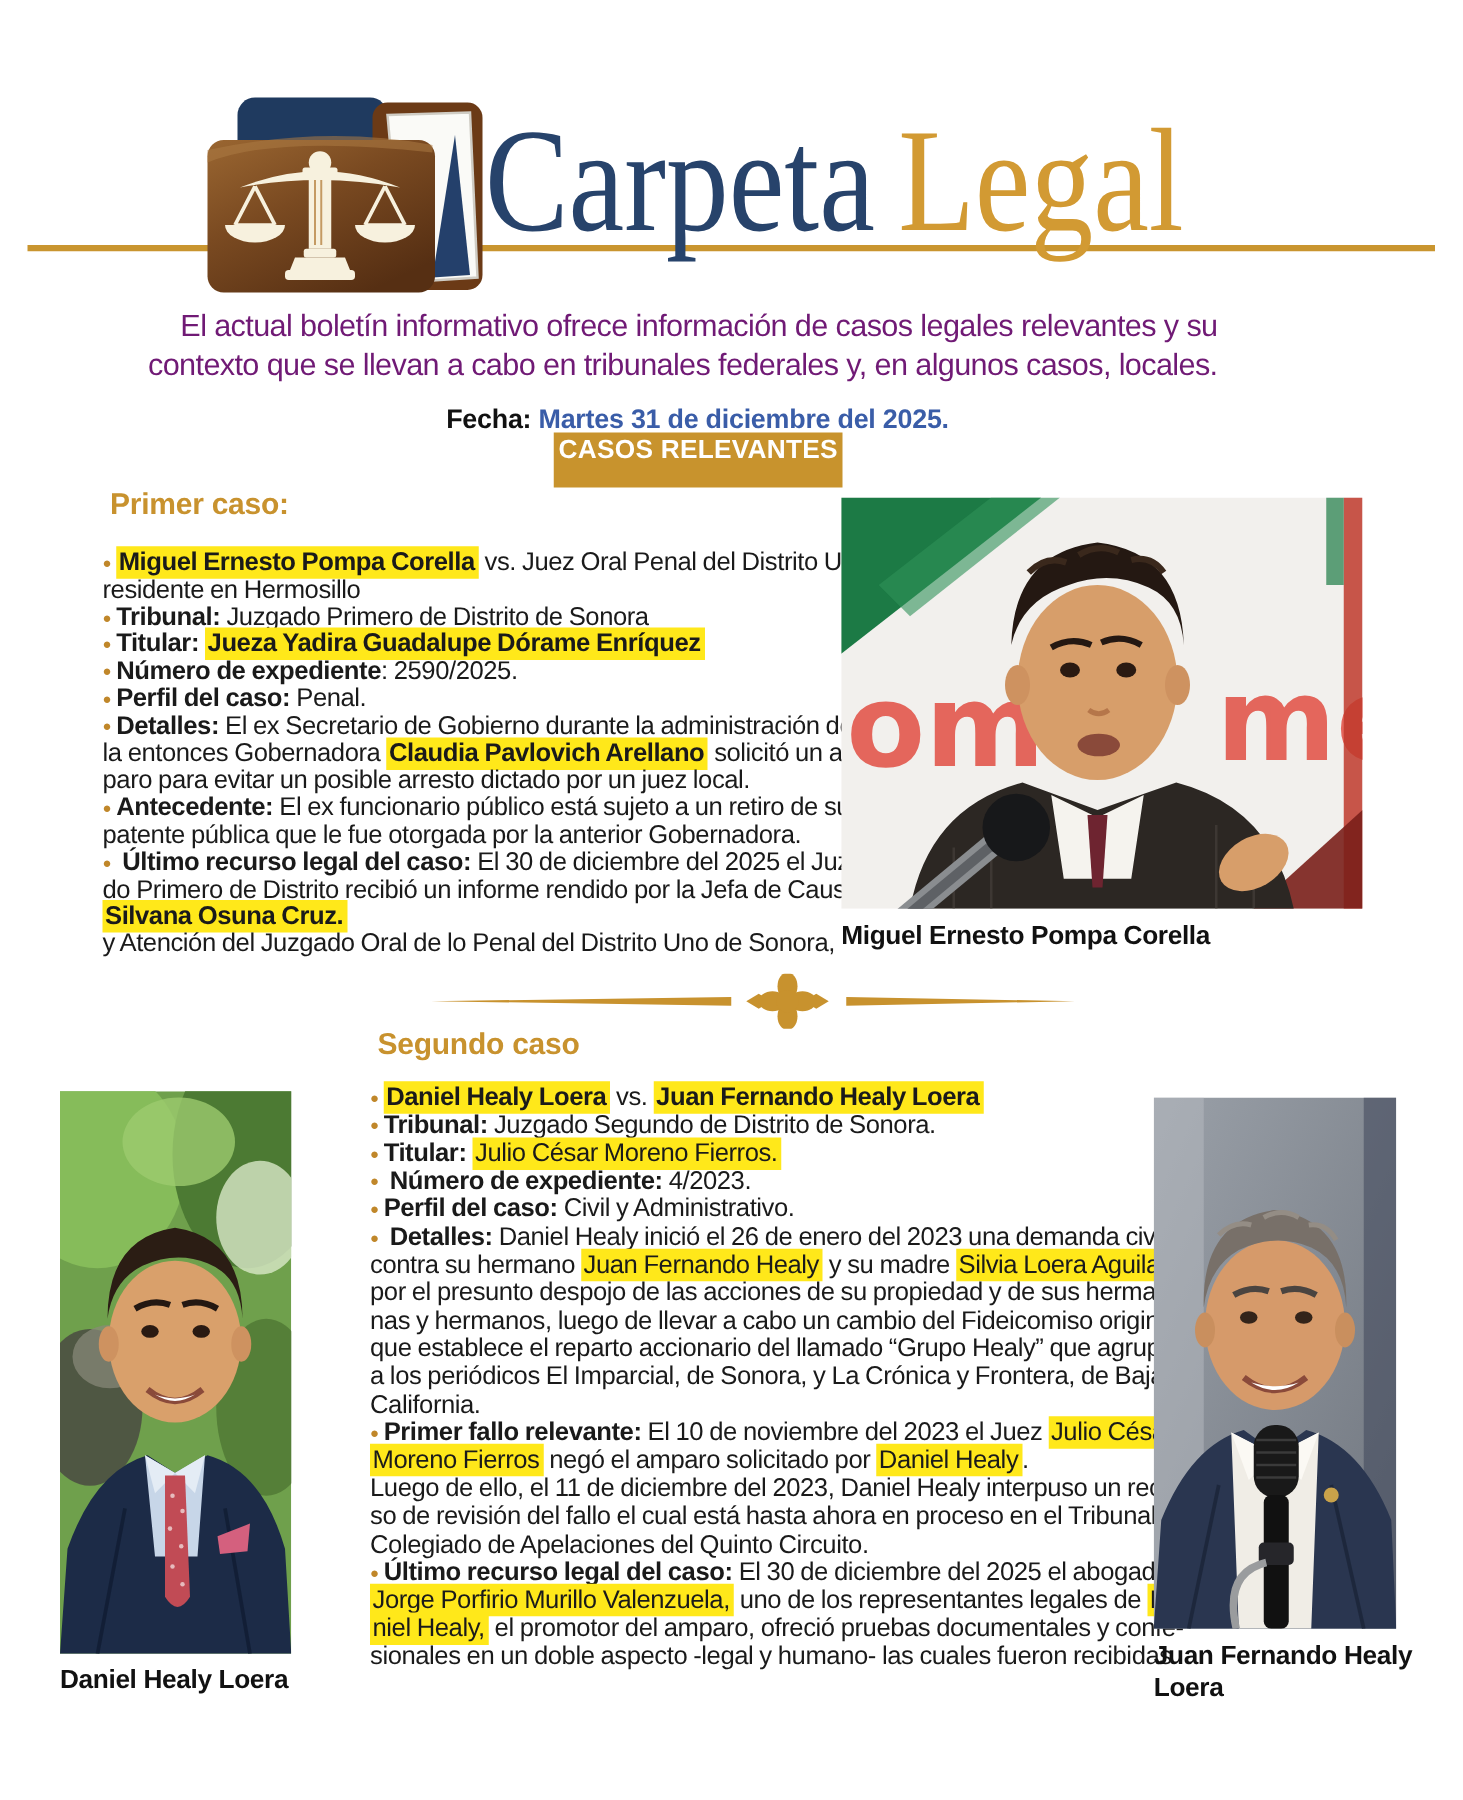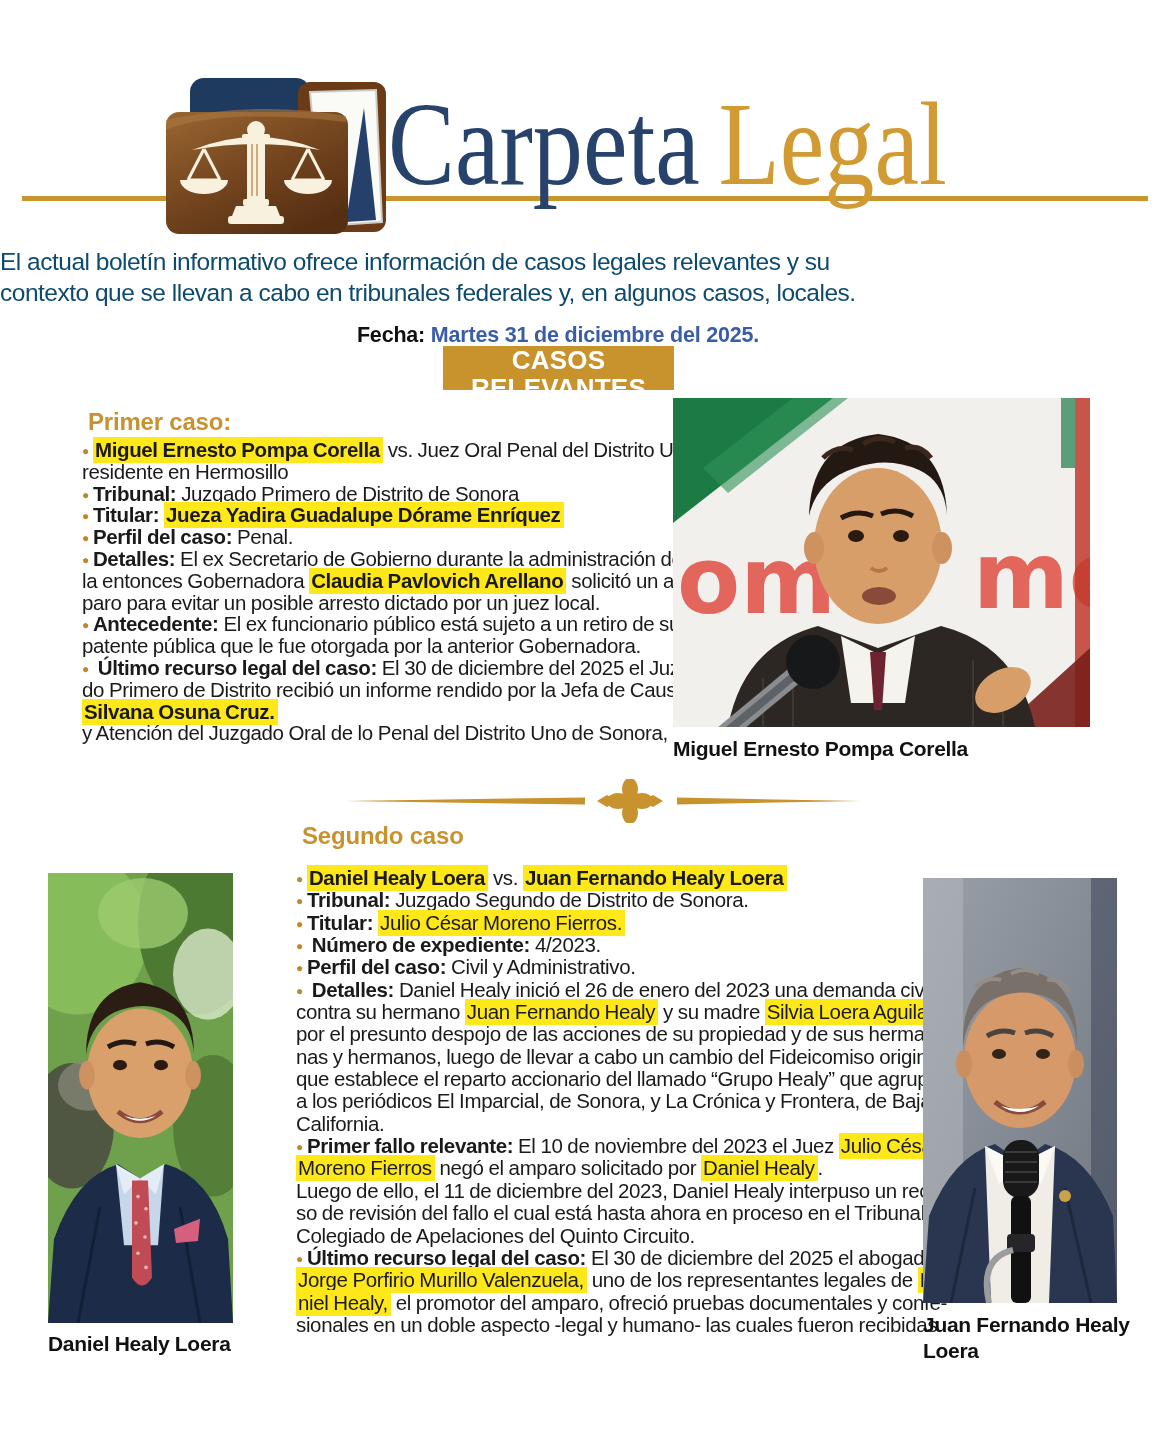--- a/index.html
+++ b/index.html
@@ -12,34 +12,34 @@
   .gold-rule { position:absolute; left:22px; top:196px; width:1126px; height:5px; background:#C9952F; }
   .logo { position:absolute; left:160px; top:70px; width:234px; height:168px; }
   .title {
     position:absolute; left:388px; top:80px; white-space:nowrap;
     font-family:"Liberation Serif", serif; font-size:118px; line-height:1.1; font-weight:400;
     transform:scaleX(.85); transform-origin:0 0;
   }
   .title .t1 { color:#27436B; }
   .title .t2 { color:#D29A33; margin-left:22px; }
   .intro {
-    position:absolute; left:0; top:246px; width:974px; text-align:left;
-    font-size:24.5px; line-height:31px; letter-spacing:-0.5px; color:#0c4a6e; white-space:nowrap;
+    position:absolute; left:0; top:246px; width:974px; text-align:right;
+    font-size:24.5px; line-height:31px; letter-spacing:-0.5px; color:#701a75; white-space:nowrap;
   }
   .fecha { position:absolute; left:0; top:323px; width:1116px; text-align:center; font-size:21.5px; font-weight:bold; letter-spacing:-0.2px; }
   .fecha .fl { color:#111; }
   .fecha .fv { color:#3A5DA8; }
   .badge {
     position:absolute; left:443px; top:346px; width:231px; height:44px;
-    background:#C8932D; color:#ffffff; font-weight:bold; font-size:26px;
+    background:#C8932D; color:#ffffff; font-weight:bold; font-size:21px;
     text-align:center; line-height:28px; letter-spacing:0.2px;
   }
   
   .case-h { position:absolute; font-size:24px; font-weight:bold; color:#C8922E; letter-spacing:-0.2px; }
-  .c1h { left:88px; top:408px; }
+  .c1h { left:88px; top:390px; }
   .c2h { left:302px; top:822px; }
   .list { position:absolute; font-size:20.5px; letter-spacing:-0.35px; word-spacing:-0.5px; color:#1A1A1A; }
   .c1list { left:82px; top:438px; }
   .c2list { left:296px; top:866px; }
   .line { white-space:pre; }
   .c1list .line { height:21.8px; }
   .c2list .line { height:22.35px; }
   .blt { color:#C0872A; font-size:12px; vertical-align:2px; margin-right:4px; }
   .b { font-weight:bold; }
   .hl { background:#FFE81A; padding:1px 3px 2px 2px; }
@@ -98,20 +98,21 @@
   <p class="fecha"><span class="fl">Fecha:</span> <span class="fv">Martes 31 de diciembre del 2025.</span></p>
 
   <div class="badge">CASOS RELEVANTES</div>
 
   <h2 class="case-h c1h">Primer caso:</h2>
   <div class="list c1list">
       <div class="line"><span class="blt">●</span><span class="b hl">Miguel Ernesto Pompa Corella</span><span> vs. Juez Oral Penal del Distrito Uno</span></div>
       <div class="line"><span>residente en Hermosillo</span></div>
       <div class="line"><span class="blt">●</span><span class="b">Tribunal:</span><span> Juzgado Primero de Distrito de Sonora</span></div>
       <div class="line"><span class="blt">●</span><span class="b">Titular: </span><span class="b hl">Jueza Yadira Guadalupe Dórame Enríquez</span></div>
+      <div class="line"><span class="blt">●</span><span class="b">Número de expediente</span><span>: 2590/2025.</span></div>
       <div class="line"><span class="blt">●</span><span class="b">Perfil del caso:</span><span> Penal.</span></div>
       <div class="line"><span class="blt">●</span><span class="b">Detalles:</span><span> El ex Secretario de Gobierno durante la administración de</span></div>
       <div class="line"><span>la entonces Gobernadora </span><span class="b hl">Claudia Pavlovich Arellano</span><span> solicitó un am-</span></div>
       <div class="line"><span>paro para evitar un posible arresto dictado por un juez local.</span></div>
       <div class="line"><span class="blt">●</span><span class="b">Antecedente:</span><span> El ex funcionario público está sujeto a un retiro de su</span></div>
       <div class="line"><span>patente pública que le fue otorgada por la anterior Gobernadora.</span></div>
       <div class="line"><span class="blt">●</span><span class="b"> Último recurso legal del caso:</span><span> El 30 de diciembre del 2025 el Juzga-</span></div>
       <div class="line"><span>do Primero de Distrito recibió un informe rendido por la Jefa de Causas</span></div>
       <div class="line"><span class="b hl">Silvana Osuna Cruz.</span></div>
       <div class="line"><span>y Atención del Juzgado Oral de lo Penal del Distrito Uno de Sonora,</span></div>

